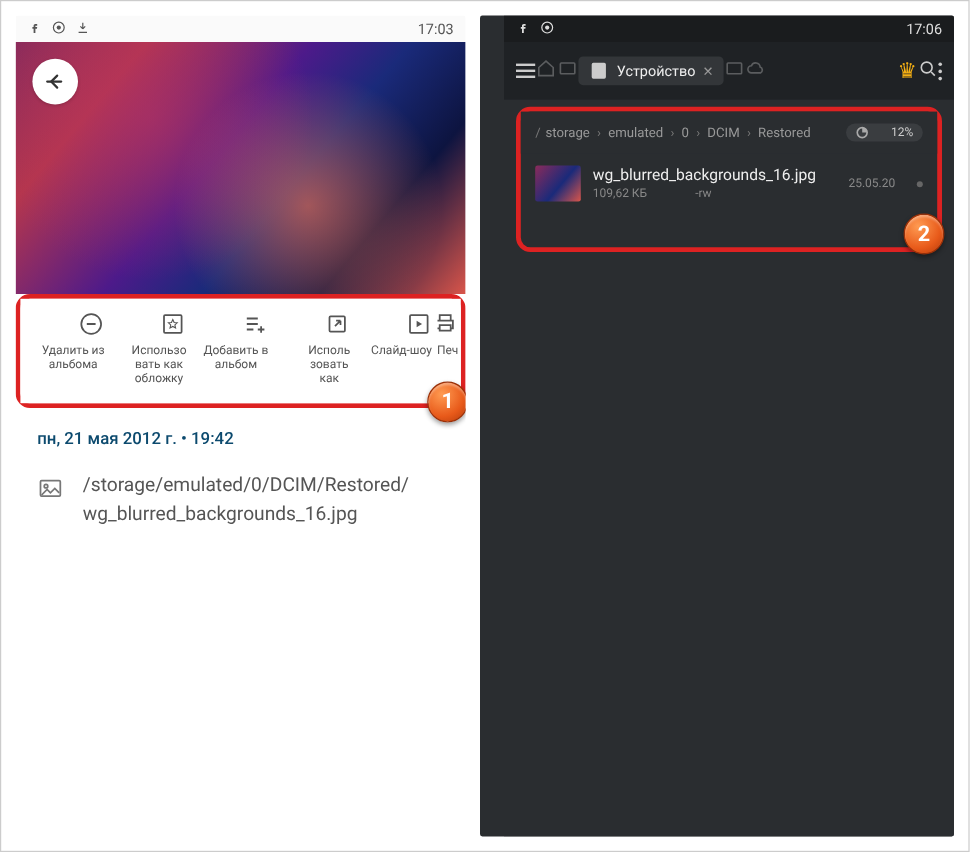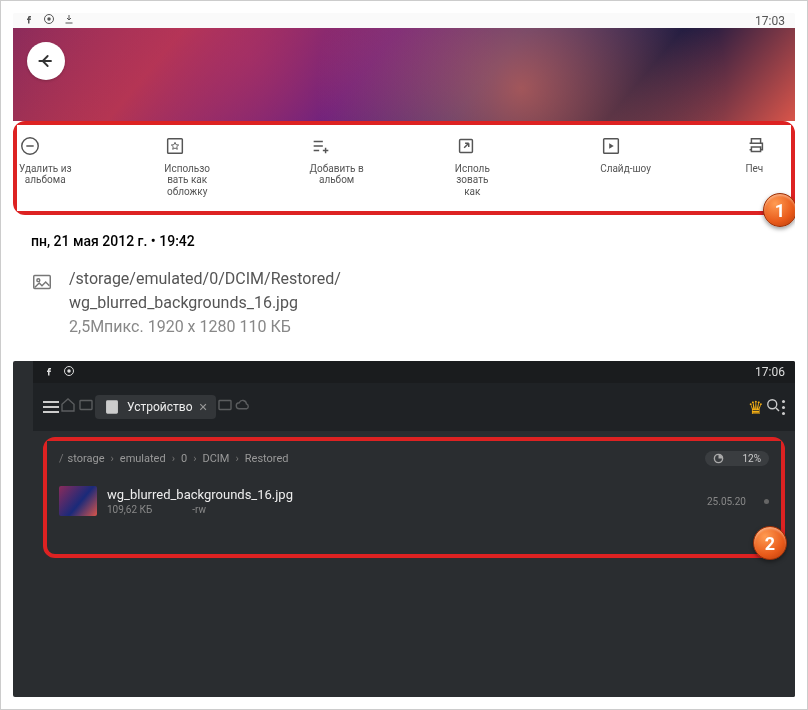--- a/index.html
+++ b/index.html
@@ -4,21 +4,21 @@
 <style>
 * { margin: 0; padding: 0; box-sizing: border-box; }
 body {
   font-family: -apple-system, Roboto, "Segoe UI", Arial, sans-serif;
   background: #fff;
   width: 808px;
   height: 710px;
   position: relative;
   border: 1px solid #ccc;
 }
-.screens { display: flex; width: 100%; height: 100%; padding: 12px; gap: 12px; flex-direction: column; }
+.screens { display: flex; width: 100%; height: 100%; padding: 12px; gap: 12px; }
 .phone { flex: 1; position: relative; display: flex; flex-direction: column; overflow: hidden; border-radius: 2px; }
 .phone-left { background: #fff; }
 .phone-right { background: #2a2d30; color: #ccc; padding-left: 20px; }
 
 
 .status-bar { height: 22px; display: flex; align-items: center; justify-content: space-between; padding: 0 10px; font-size: 12px; }
 .phone-left .status-bar { background: #fafafa; color: #555; }
 .phone-right .status-bar { background: #1a1c1e; color: #ddd; }
 .status-left, .status-right { display: flex; gap: 8px; align-items: center; }
 
@@ -44,27 +44,27 @@
   display: flex; align-items: center; justify-content: center;
   font-weight: 700; font-size: 18px; color: #fff;
   background: radial-gradient(circle at 35% 30%, #ff9b52, #e85a1a 60%, #b33a0a);
   box-shadow: 0 2px 4px rgba(0,0,0,.4), inset 0 2px 2px rgba(255,255,255,.35);
   border:1px solid #9a3008;
 }
 .badge-1 { right: -6px; bottom: -16px; }
 .badge-2 { right: -6px; bottom: -6px; }
 
 .actions { display: flex; background: #fff; padding: 10px 2px 14px; }
-.act { flex: 1; text-align: center; font-size: 10px; color: #555; line-height: 1.15; display:flex; flex-direction:column; align-items:flex-start; gap:6px;}
+.act { flex: 1; text-align: center; font-size: 10px; color: #555; line-height: 1.15; display:flex; flex-direction:column; align-items:flex-end; gap:6px;}
 .act svg { width: 22px; height: 22px; stroke:#555; fill:none; stroke-width:1.6;}
 .act-last{flex:.3}
 
 
 .info { padding: 18px 18px 10px; }
-.timestamp { font-size: 14px; color: #000000; font-weight: 500; }
+.timestamp { font-size: 14px; color: #0c4a6e; font-weight: 500; }
 .desc { margin-top: 10px; font-size: 14px; color: #888; }
 .section-h { margin-top: 28px; font-size: 10px; letter-spacing: .5px; color: #888; text-transform: uppercase; }
 .fileinfo { display: flex; gap: 16px; margin-top: 18px; font-size: 16px; color: #555; line-height: 1.5; align-items:flex-start;}
 .fileinfo svg{width:22px;height:22px;flex-shrink:0;margin-top:4px;stroke:#777;fill:none;stroke-width:1.6}
 .fileinfo .meta{color:#888}
 
 
 .r-toolbar { height: 48px; background: #1f2225; display: flex; align-items: center; padding: 0 10px; color:#ccc;}
 .r-toolbar .tab { background: #333639; border-radius: 4px; padding: 3px 8px; font-size: 12px; display:flex; align-items:center; gap:6px; color:#eee;}
 .r-toolbar .tab .x{color:#999;font-size:11px}
@@ -191,21 +191,20 @@
       <div class="timestamp">пн, 21 мая 2012 г.  •  19:42</div>
       <div class="fileinfo">
         <svg viewBox="0 0 24 24">
             <rect x="3" y="5" width="18" height="14" rx="1"></rect>
             <circle cx="8" cy="10" r="1.6"></circle>
             <path d="M4 18l5-5 3 3 4-4 4 4"></path>
           </svg>
         <div>
           <div>/storage/emulated/0/DCIM/Restored/</div>
           <div>wg_blurred_backgrounds_16.jpg</div>
-          <div class="meta">2,5Мпикс.    1920 x 1280    110 КБ</div>
         </div>
       </div>
     </div>
   </div>
 
   <div class="phone phone-right">
     <div class="status-bar">
       <div class="status-left">
         <span><svg viewBox="0 0 24 24" width="12" height="12">
               <path fill="#ddd" d="M13 9h3V6h-3c-1.7 0-3 1.3-3 3v2H8v3h2v7h3v-7h2.6l.4-3H13V9z"></path>

